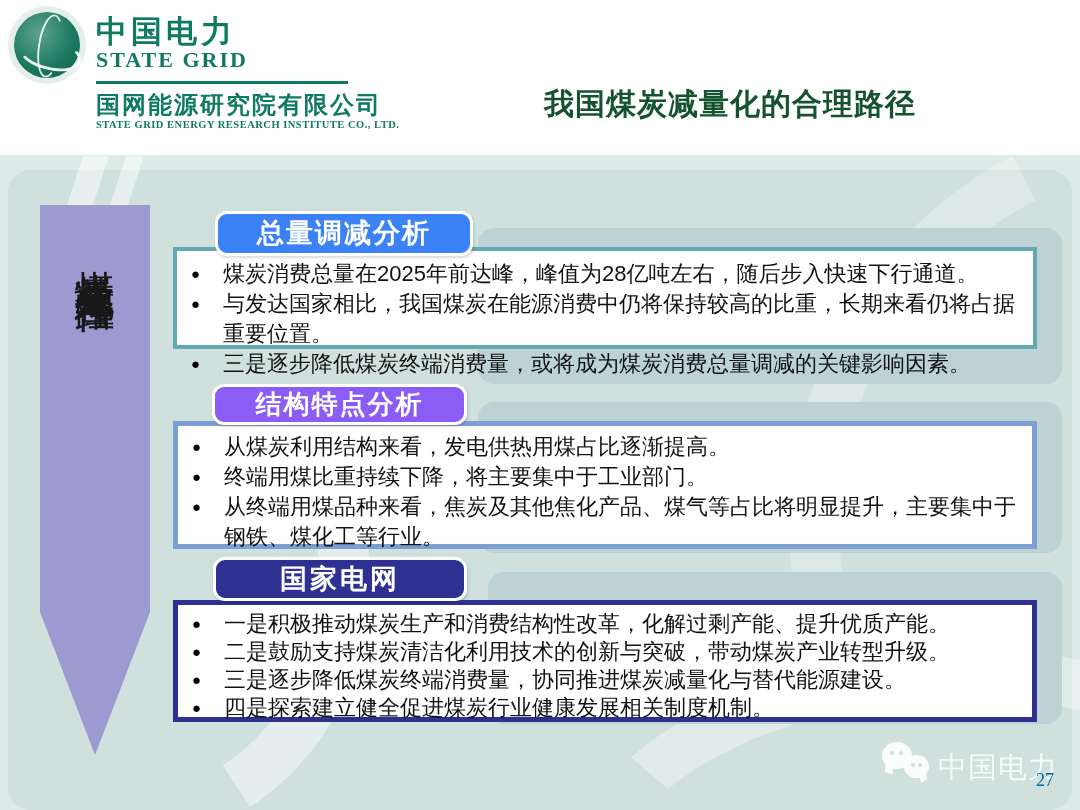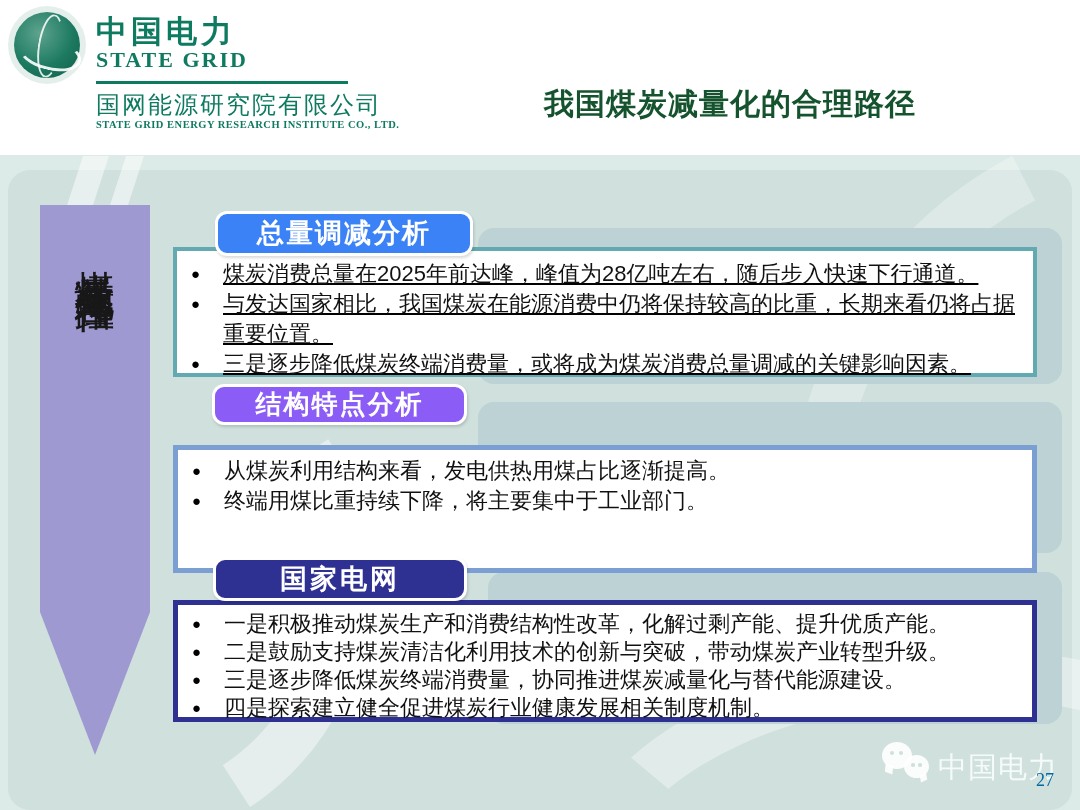--- a/index.html
+++ b/index.html
@@ -22,21 +22,21 @@
   }
   .globe::after{
     content:"";position:absolute;left:24px;top:2px;width:20px;height:60px;
     border:2px solid rgba(255,255,255,.85);border-radius:50%;
     border-right-color:transparent;transform:rotate(9deg);
   }
   .logo-text{position:absolute;left:96px;top:16px;color:#0e7a60;}
   .logo-cn{font-size:31px;font-weight:bold;letter-spacing:4px;line-height:32px;}
   .logo-en{font-family:"Liberation Serif",serif;font-size:22px;font-weight:bold;letter-spacing:2px;line-height:24px;}
   .logo-rule{width:252px;height:3px;background:#0e7a60;margin:9px 0 7px 0;}
-  .org-cn{font-size:24px;font-weight:normal;letter-spacing:2px;line-height:27px;}
+  .org-cn{font-size:24px;font-weight:bold;letter-spacing:2px;line-height:27px;}
   .org-en{font-family:"Liberation Serif",serif;font-size:10.5px;font-weight:bold;letter-spacing:.5px;line-height:13px;}
   .slide-title{
     position:absolute;left:470px;top:84px;width:520px;text-align:center;
     font-size:30px;font-weight:bold;color:#14532d;letter-spacing:1px;
   }
   
   .body-bg{position:absolute;left:0;top:155px;width:1080px;height:655px;background:#dcebe7;}
   .panel{position:absolute;left:8px;top:170px;width:1064px;height:640px;background:#cfe0dd;border-radius:22px;}
   .stripe{position:absolute;background:rgba(255,255,255,.5);transform:skewX(-18deg);}
   .stripe.a{left:70px;top:156px;width:26px;height:80px;}
@@ -63,22 +63,22 @@
   .bd3{left:488px;top:572px;width:574px;height:152px;}
   .badge{
     position:absolute;border:3px solid #ffffff;border-radius:12px;
     color:#ffffff;font-weight:bold;text-align:center;z-index:5;
     box-shadow:1px 2px 3px rgba(0,0,0,.15);
   }
   .badge1{left:215px;top:211px;width:252px;height:39px;background:#3b82f6;font-size:27px;line-height:39px;letter-spacing:2px;}
   .badge2{left:212px;top:384px;width:249px;height:35px;background:#8b5cf6;font-size:26px;line-height:35px;letter-spacing:2px;}
   .badge3{left:213px;top:557px;width:248px;height:38px;background:#2e3192;font-size:27px;line-height:38px;letter-spacing:3px;}
   .tbox{position:absolute;background:#ffffff;z-index:3;box-sizing:border-box;}
-  .box1{left:173px;top:247px;width:864px;height:130px;border:4px solid #63a9b1;padding:8px 14px 0 0;text-decoration:underline;}
-  .box2{left:173px;top:421px;width:864px;height:128px;border:5px solid #7b9fd2;padding:6px 14px 0 0;margin-top:24px;}
+  .box1{left:173px;top:247px;width:864px;height:102px;border:4px solid #63a9b1;padding:8px 14px 0 0;}
+  .box2{left:173px;top:421px;width:864px;height:128px;border:5px solid #7b9fd2;padding:6px 14px 0 0;}
   .box3{left:173px;top:600px;width:864px;height:122px;border:5px solid #2e3192;padding:5px 14px 12px 0;}
   .tbox ul{margin:0;padding:0;list-style:none;}
   .tbox li{
     position:relative;padding-left:46px;font-size:22px;line-height:30px;color:#111111;
   }
   .box3 li{line-height:28px;}
   .tbox li::before{
     content:"●";position:absolute;left:14px;top:0;font-size:15px;color:#000;
   }
   
@@ -144,20 +144,21 @@
       <li>三是逐步降低煤炭终端消费量，或将成为煤炭消费总量调减的关键影响因素。</li>
     </ul>
   </div>
 
   <div class="backdrop bd2"></div>
   <div class="badge badge2">结构特点分析</div>
   <div class="tbox box2">
     <ul>
       <li>从煤炭利用结构来看，发电供热用煤占比逐渐提高。</li>
       <li>终端用煤比重持续下降，将主要集中于工业部门。</li>
+      <li>从终端用煤品种来看，焦炭及其他焦化产品、煤气等占比将明显提升，主要集中于钢铁、煤化工等行业。</li>
     </ul>
   </div>
 
   <div class="backdrop bd3"></div>
   <div class="badge badge3">国家电网</div>
   <div class="tbox box3">
     <ul>
       <li>一是积极推动煤炭生产和消费结构性改革，化解过剩产能、提升优质产能。</li>
       <li>二是鼓励支持煤炭清洁化利用技术的创新与突破，带动煤炭产业转型升级。</li>
       <li>三是逐步降低煤炭终端消费量，协同推进煤炭减量化与替代能源建设。</li>

